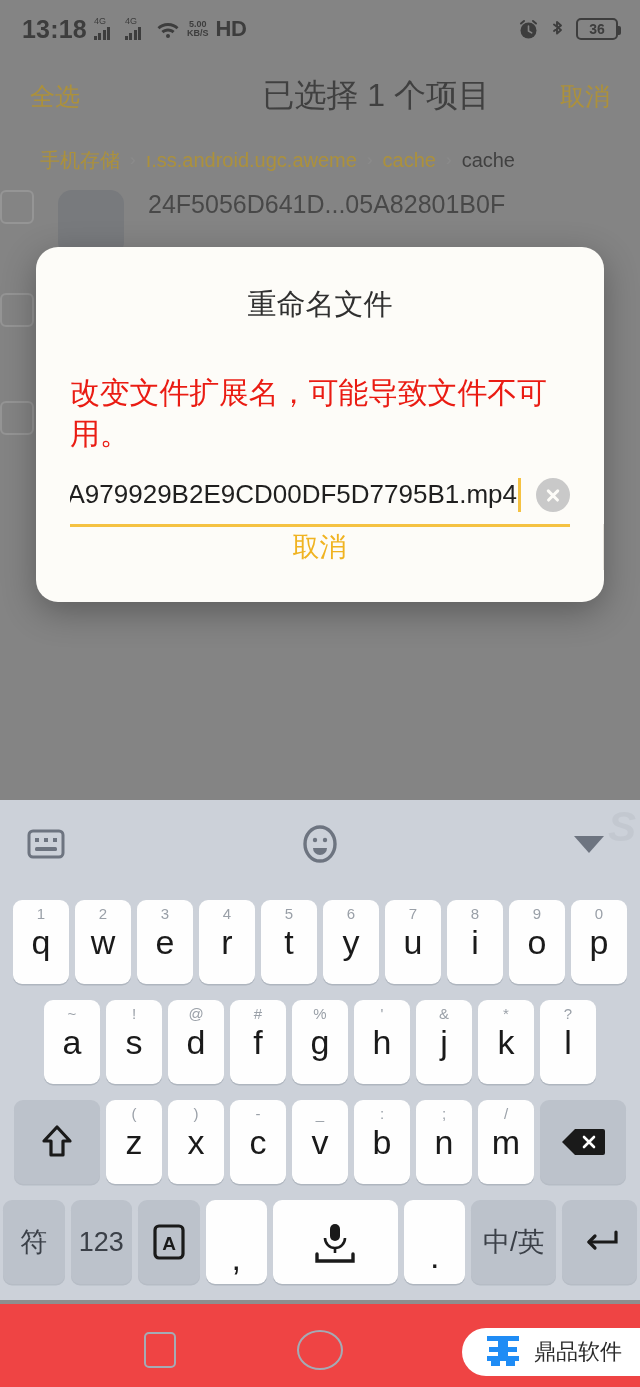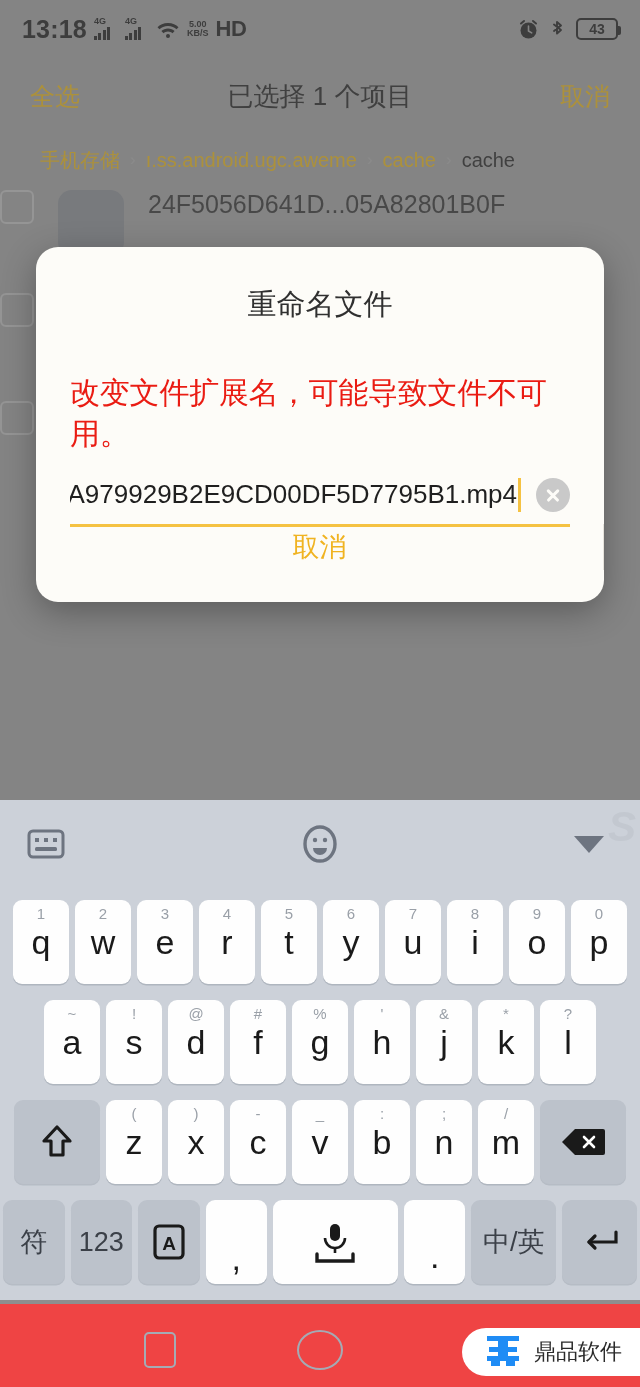--- a/index.html
+++ b/index.html
@@ -27,21 +27,21 @@
   .sb-left{ display:flex; align-items:center; gap:7px; }
   .sb-right{ display:flex; align-items:center; gap:11px; }
   .sb-time{ font-size:25px; font-weight:600; letter-spacing:.2px; }
   .sig{ position:relative; width:24px; height:22px; }
   .sig .bars{ position:absolute; bottom:0; left:0; display:flex; align-items:flex-end; gap:1.5px; height:13px; }
   .sig .bars i{ display:block; width:3px; background:#2a2a2a; }
   .sig .bars i:nth-child(1){height:4px}
   .sig .bars i:nth-child(2){height:7px}
   .sig .bars i:nth-child(3){height:10px}
   .sig .bars i:nth-child(4){height:13px}
-  .sig .g4{ position:absolute; top:-1px; left:0; font-size:9px; font-weight:700; line-height:9px; }
+  .sig .g4{ position:absolute; top:-1px; left:0; font-size:9px; font-weight:400; line-height:9px; }
   .wifi{ width:24px; height:20px; position:relative; }
   .netspeed{ font-size:9px; line-height:9.5px; font-weight:700; text-align:center; }
   .hd{ font-size:22px; font-weight:600; letter-spacing:-.3px; }
   .alarm{ width:21px; height:21px; }
   .bt{ width:15px; height:21px; }
   .batt{
     width:42px; height:22px; border:2px solid #2a2a2a; border-radius:5px;
     display:flex; align-items:center; justify-content:center;
     font-size:14px; font-weight:600; position:relative;
   }
@@ -50,21 +50,21 @@
     background:#2a2a2a; border-radius:0 2px 2px 0;
   }
 
   
   #action-bar{
     position:absolute; left:0; top:58px; width:640px; height:76px;
     display:flex; align-items:center; padding:0 30px;
   }
   #action-bar .ab-side{ width:120px; font-size:25px; color:#c9a227; }
   #action-bar .ab-side.right{ text-align:right; }
-  #action-bar .ab-title{ flex:1; text-align:center; font-size:26px; color:#2f2f2f; }
+  #action-bar .ab-title{ flex:1; text-align:right; font-size:32px; color:#2f2f2f; }
 
   
   #breadcrumb{
     position:absolute; left:8px; top:134px; width:640px; height:52px;
     display:flex; align-items:center; padding-left:24px; gap:2px;
   }
   .crumb{ font-size:20px; color:#c9a227; padding:0 8px; white-space:nowrap; }
   .crumb.current{ color:#2f2f2f; }
   .crumb-sep{ color:#a0a0a0; font-size:17px; opacity:.55; }
 
@@ -246,21 +246,21 @@
             <path d="M10.5 7v5l3.2 1.9" stroke="#909090" stroke-width="1.6" fill="none" stroke-linecap="round"></path>
             <path d="M3 4.5L6 2M18 4.5L15 2" stroke="#2a2a2a" stroke-width="2" stroke-linecap="round"></path>
           </svg>
       </span>
       <span class="bt">
         <svg width="15" height="21" viewBox="0 0 15 21">
             <path d="M4 5.5l7 5.5-4 3.5V3l4 3.5-7 5.5" stroke="#2a2a2a" stroke-width="1.9" fill="none" stroke-linejoin="round" stroke-linecap="round"></path>
           </svg>
       </span>
       <span class="batt">
-        <span>43</span>
+        <span>36</span>
       </span>
     </div>
   </div>
 
   <div id="action-bar">
     <div class="ab-side">全选</div>
     <div class="ab-title">已选择 1 个项目</div>
     <div class="ab-side right">取消</div>
   </div>
 

